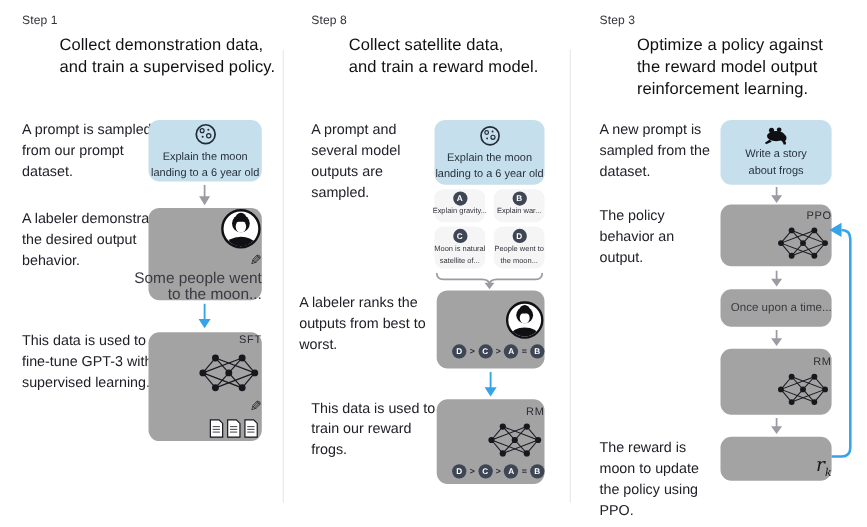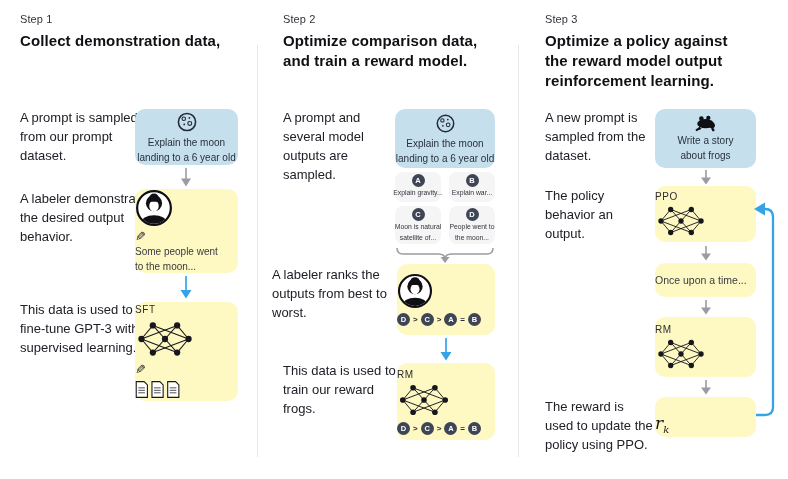--- a/index.html
+++ b/index.html
@@ -3,32 +3,32 @@
 <meta charset="utf-8">
 <style>
   html,body{margin:0;padding:0;background:#ffffff;}
   .canvas{
     position:relative;width:788px;height:479px;background:#ffffff;overflow:hidden;
     font-family:"Liberation Sans",sans-serif;color:#1f2026;
   }
   .abs{position:absolute;}
   .divider{position:absolute;width:1px;background:#e7e7ea;top:45px;height:412px;}
   .step{position:absolute;font-size:11px;color:#33343a;letter-spacing:.1px;}
-  .heading{position:absolute;font-size:15px;font-weight:bold;color:#101014;line-height:20px;letter-spacing:.1px;}
+  .heading{position:absolute;font-size:15px;font-weight:normal;color:#101014;line-height:20px;letter-spacing:.1px;margin-left:34px;}
   .caption{position:absolute;font-size:13px;line-height:19px;color:#202128;}
   .bluebox{
     position:absolute;background:#c6dfec;border-radius:10px;
     display:flex;flex-direction:column;align-items:center;justify-content:center;gap:3px;
   }
   .graybox{
-    position:absolute;background:#fef9c3;border-radius:10px;
-    display:flex;flex-direction:column;align-items:flex-start;justify-content:center;
+    position:absolute;background:#a3a3a3;border-radius:10px;
+    display:flex;flex-direction:column;align-items:flex-end;justify-content:center;
   }
   .bluebox .lbl{font-size:10px;line-height:12.5px;color:#27313c;text-align:center;white-space:nowrap;}
-  .graybox .lbl{font-size:10px;line-height:12px;color:#3a3a42;text-align:center;white-space:nowrap;}
+  .graybox .lbl{font-size:14px;line-height:12px;color:#3a3a42;text-align:center;white-space:nowrap;}
   .modlabel{font-size:10px;color:#2b2b33;letter-spacing:.6px;}
   .pencil{font-size:13px;color:#17171d;line-height:13px;transform:scaleX(-1);}
   .card{
     position:absolute;background:#f5f5f6;border-radius:8px;
     display:flex;flex-direction:column;align-items:center;justify-content:center;gap:2px;
   }
   .badge{
     width:13px;height:13px;border-radius:50%;background:#3e4554;color:#ffffff;
     font-size:7.5px;font-weight:bold;display:flex;align-items:center;justify-content:center;
   }
@@ -43,20 +43,21 @@
 <body>
 
 <div class="canvas">
 
   <div class="divider" style="left:257px"></div>
   <div class="divider" style="left:518px"></div>
 
   <div class="step" style="left:20px;top:13px">Step 1</div>
   <div class="heading" style="left:20px;top:31px">
     <div>Collect demonstration data,</div>
+    <div>and train a supervised policy.</div>
   </div>
 
   <div class="caption" style="left:20px;top:108px;width:122px">A prompt is sampled from our prompt dataset.</div>
 
   <div class="bluebox" style="left:135px;top:109px;width:103px;height:56px">
     <svg width="24" height="24" viewBox="0 0 26 26">
       <circle cx="13" cy="13" r="9.3" fill="none" stroke="#222b36" stroke-width="1.7"></circle>
       <circle cx="9.5" cy="9.5" r="1.9" fill="none" stroke="#222b36" stroke-width="1.2"></circle>
       <circle cx="16" cy="14.5" r="2.1" fill="none" stroke="#222b36" stroke-width="1.2"></circle>
       <circle cx="15.6" cy="8.6" r="1" fill="#222b36"></circle>
@@ -141,23 +142,23 @@
         <line x1="23" y1="9" x2="31" y2="9"></line>
           <line x1="23" y1="12" x2="31" y2="12"></line>
           <line x1="23" y1="15" x2="31" y2="15"></line>
         <line x1="42" y1="9" x2="50" y2="9"></line>
           <line x1="42" y1="12" x2="50" y2="12"></line>
           <line x1="42" y1="15" x2="50" y2="15"></line>
       </g>
     </svg>
   </div>
 
-  <div class="step" style="left:283px;top:13px">Step 2</div>
+  <div class="step" style="left:283px;top:13px">Step 8</div>
   <div class="heading" style="left:283px;top:31px">
-    <div>Optimize comparison data,</div>
+    <div>Collect satellite data,</div>
     <div>and train a reward model.</div>
   </div>
 
   <div class="caption" style="left:283px;top:108px;width:105px">A prompt and several model outputs are sampled.</div>
 
   <div class="bluebox" style="left:395px;top:109px;width:100px;height:59px">
     <svg width="23" height="23" viewBox="0 0 26 26">
       <circle cx="13" cy="13" r="9.3" fill="none" stroke="#222b36" stroke-width="1.7"></circle>
       <circle cx="9.5" cy="9.5" r="1.9" fill="none" stroke="#222b36" stroke-width="1.2"></circle>
       <circle cx="16" cy="14.5" r="2.1" fill="none" stroke="#222b36" stroke-width="1.2"></circle>
@@ -369,21 +370,21 @@
           <circle cx="57" cy="47" r="4.4"></circle>
       </g>
     </svg>
   </div>
 
   <svg class="abs" style="left:699px;top:380px" width="14" height="15">
     <line x1="7" y1="0" x2="7" y2="8" stroke="#9b9ba3" stroke-width="1.6"></line>
     <polygon points="2,7.5 12,7.5 7,14.5" fill="#9b9ba3"></polygon>
   </svg>
 
-  <div class="caption" style="left:545px;top:397px;width:108px">The reward is used to update the policy using PPO.</div>
+  <div class="caption" style="left:545px;top:397px;width:108px">The reward is moon to update the policy using PPO.</div>
 
   <div class="graybox" style="left:655px;top:397px;width:101px;height:40px">
     <div class="rk"><span>r</span><sub>k</sub></div>
   </div>
 
   <svg class="abs" style="left:748px;top:196px" width="34" height="226" viewBox="0 0 34 226">
     <path d="M8 219 H17 Q25 219 25 211 V21 Q25 13 17 13" fill="none" stroke="#35a3e8" stroke-width="2.3"></path>
     <polygon points="17,6.5 6,13 17,19.5" fill="#35a3e8"></polygon>
   </svg>
 

